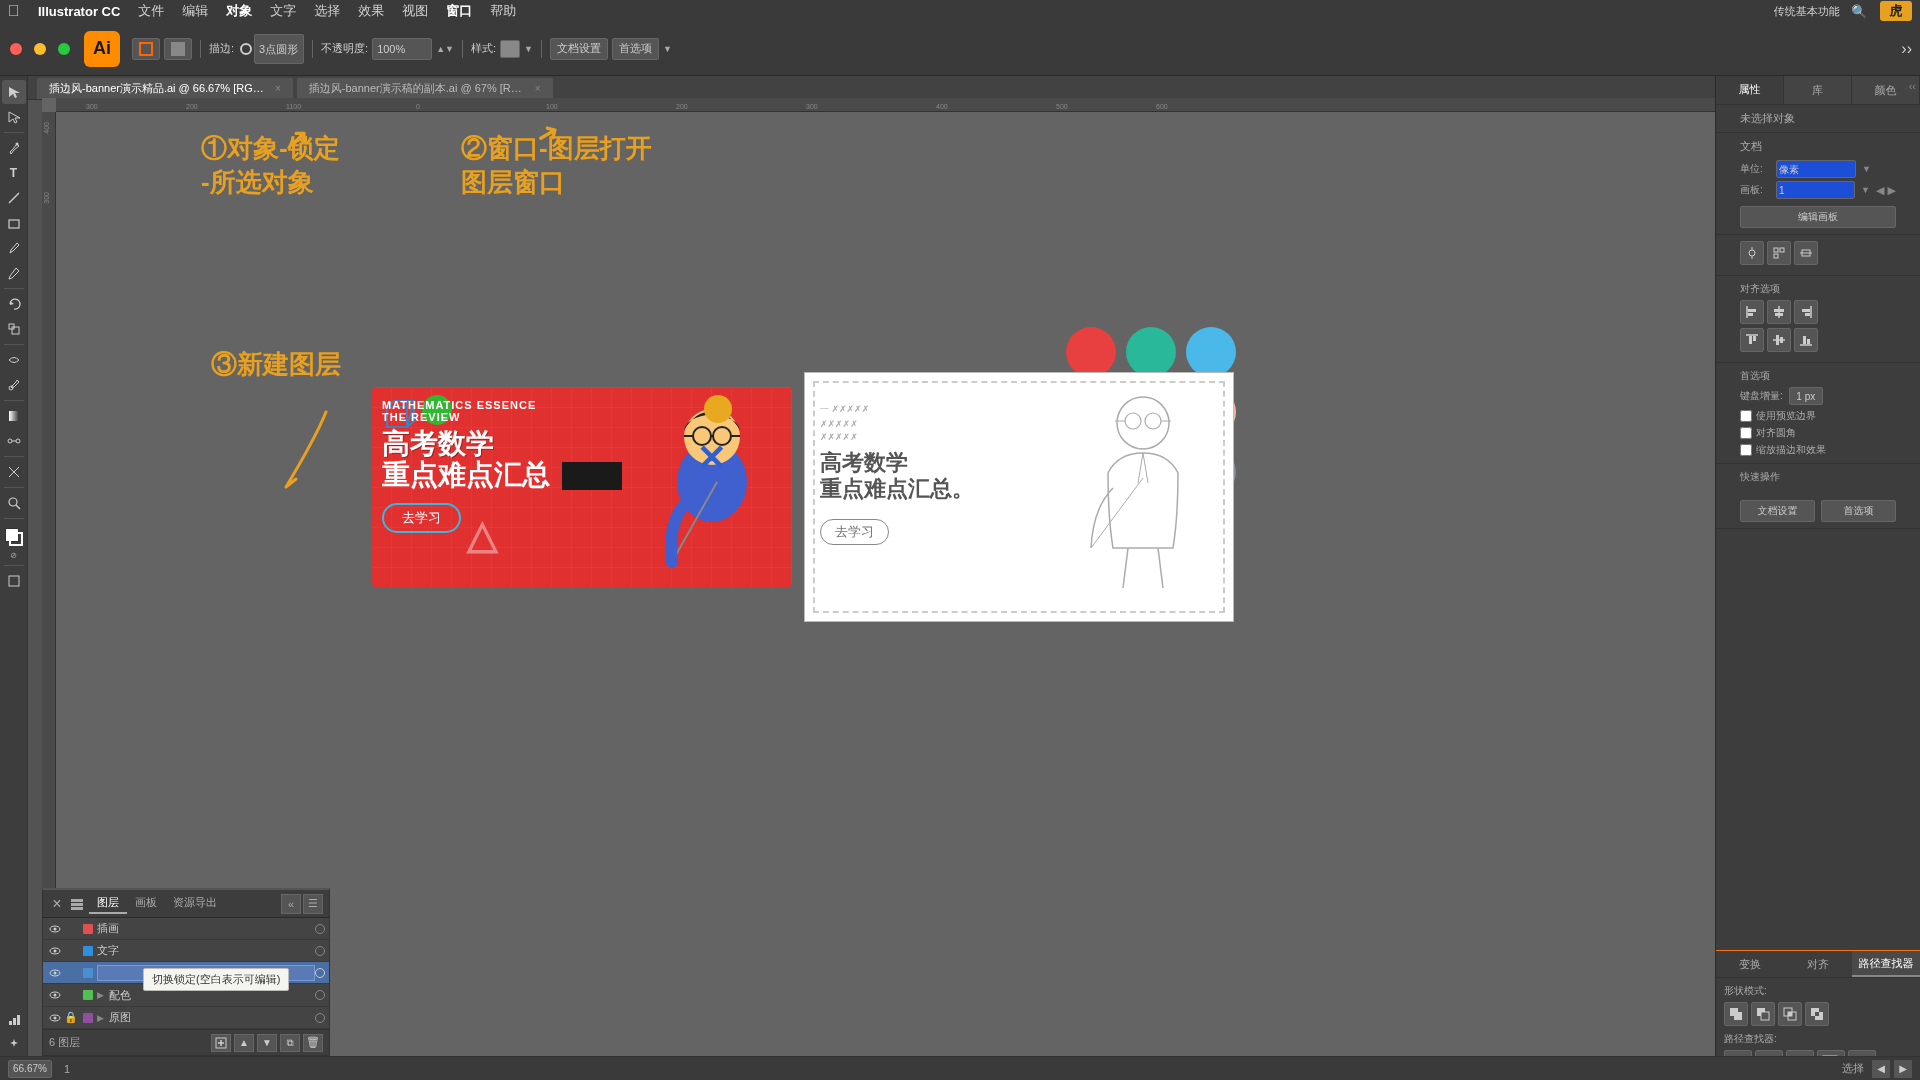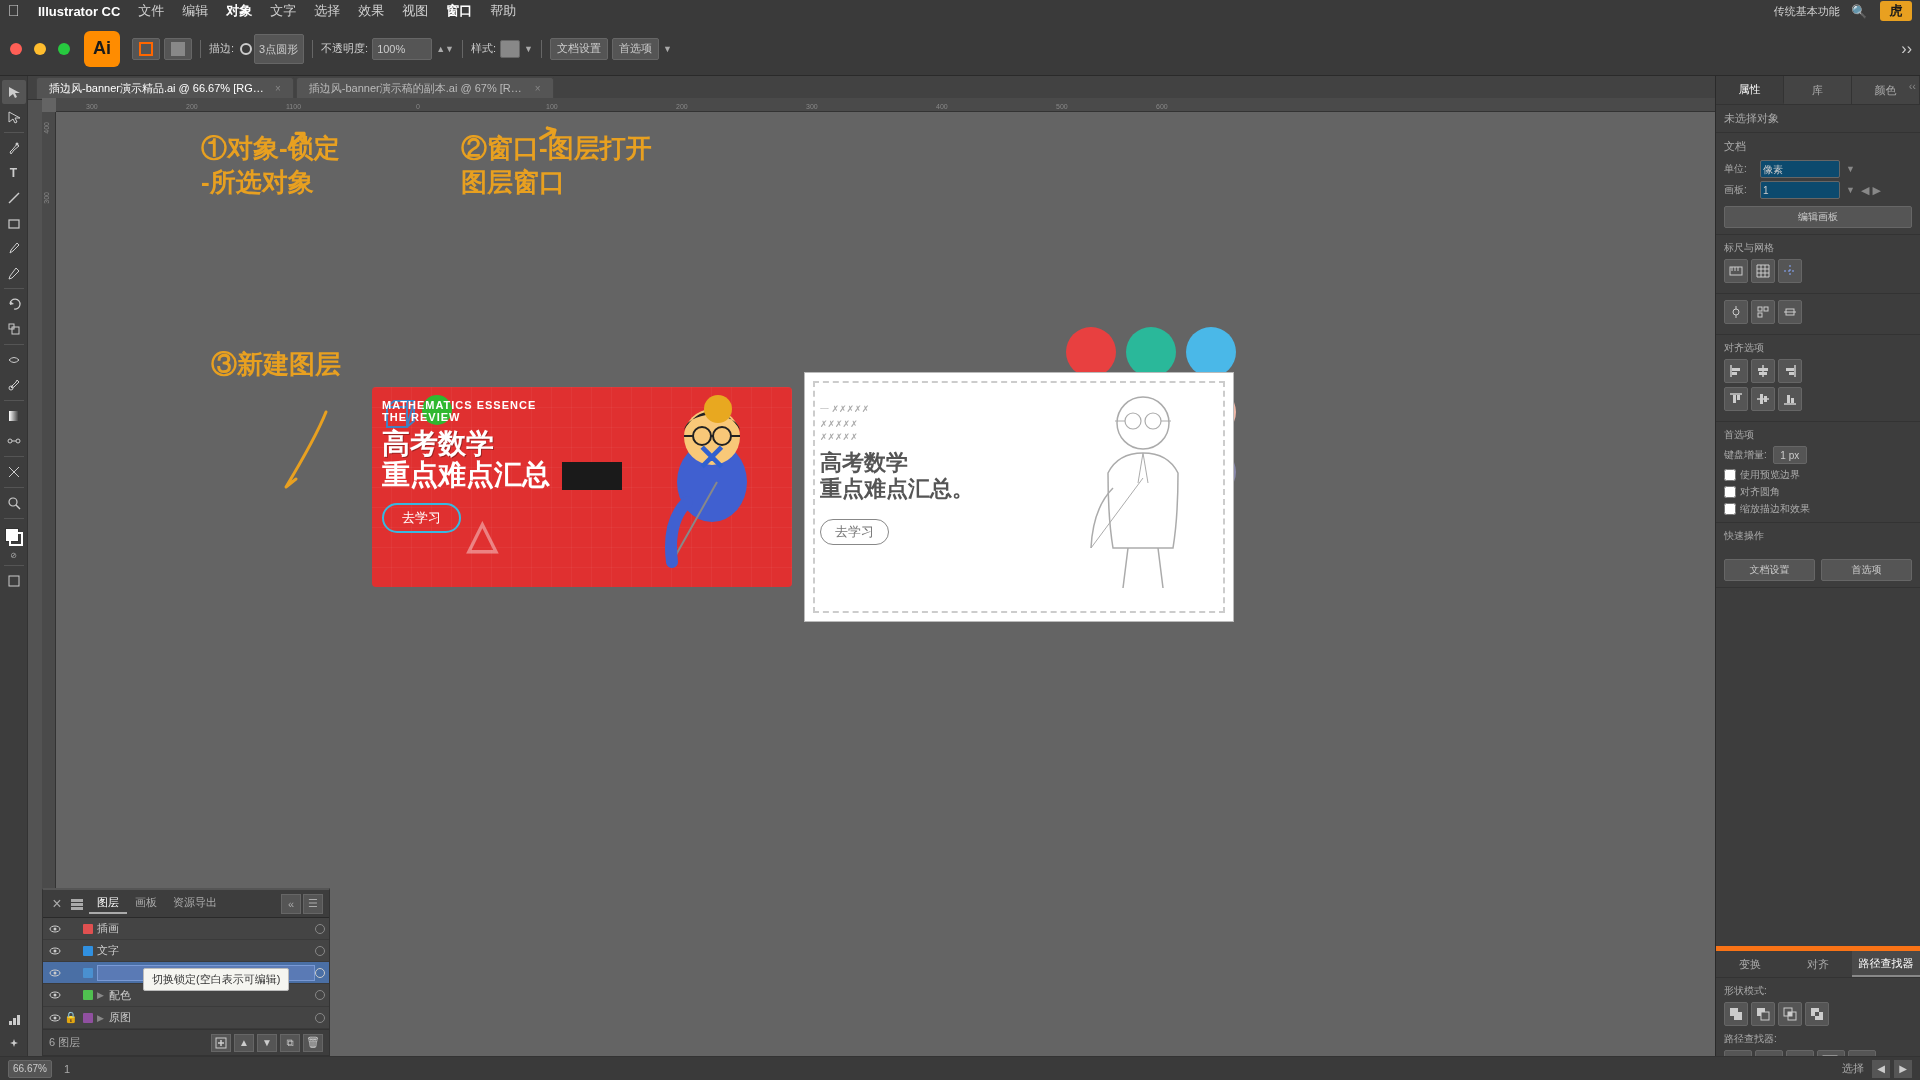--- a/index.html
+++ b/index.html
@@ -92,25 +92,25 @@
     .min-btn { width: 12px; height: 12px; border-radius: 50%; background: #ffbd2e; display: inline-block; margin: 0 2px; }
     .max-btn { width: 12px; height: 12px; border-radius: 50%; background: #27c93f; display: inline-block; margin: 0 2px; }
 
     .ai-logo {
       width: 36px; height: 36px; background: #ff8c00; border-radius: 6px;
       display: flex; align-items: center; justify-content: center;
       font-weight: bold; font-size: 18px; color: #1a1a1a; margin: 0 4px;
     }
 
     
-    .panel-section { border-bottom: 1px solid #333; padding: 6px 8px; }
+    .panel-section { border-bottom: 1px solid #333; padding: 6px 24px; }
     .panel-row { display: flex; align-items: center; gap: 6px; margin-bottom: 3px; }
     .panel-label { font-size: 10px; color: #aaa; min-width: 30px; }
     .panel-select {
-      height: 18px; background: #0c4a6e; border: 1px solid #666; color: #ccc; font-size: 10px;
+      height: 18px; background: #1d4ed8; border: 1px solid #666; color: #ccc; font-size: 10px;
       padding: 0 2px; border-radius: 2px; appearance: none; flex: 1; max-width: 80px;
     }
     .panel-btn {
       height: 22px; background: #555; border: 1px solid #666; color: #ccc; font-size: 10px;
       padding: 0 6px; border-radius: 2px; cursor: pointer; text-align: center;
     }
     .icon-grid { display: flex; gap: 3px; flex-wrap: wrap; margin-bottom: 4px; }
     .icon-btn {
       width: 24px; height: 24px; background: #555; border: 1px solid #666;
       color: #ccc; display: flex; align-items: center; justify-content: center;
@@ -528,44 +528,20 @@
       <span class="panel-label">画板:</span>
       <select class="panel-select">
         <option>1</option>
       </select>
       <span style="font-size:9px;color:#888;">▼</span>
       <span style="color:#888;font-size:11px;">◀ ▶</span>
     </div>
     <button class="panel-btn" style="width:100%;margin-top:4px;">编辑画板</button>
   </div>
 
-  <div class="panel-section">
-    <div style="font-size:10px;color:#aaa;margin-bottom:4px;">标尺与网格</div>
-    <div class="icon-grid">
-      <div class="icon-btn">
-        <svg width="14" height="14">
-            <rect x="1" y="3" width="12" height="8" fill="none" stroke="#ccc" stroke-width="1"></rect>
-            <line x1="3" y1="3" x2="3" y2="7" stroke="#ccc" stroke-width="1"></line>
-            <line x1="6" y1="3" x2="6" y2="7" stroke="#ccc" stroke-width="1"></line>
-            <line x1="9" y1="3" x2="9" y2="7" stroke="#ccc" stroke-width="1"></line>
-          </svg>
-      </div>
-      <div class="icon-btn">
-        <svg width="14" height="14">
-            <path d="M1,1 H13 V13 H1 Z M5,1 V13 M9,1 V13 M1,5 H13 M1,9 H13" fill="none" stroke="#ccc" stroke-width="1"></path>
-          </svg>
-      </div>
-      <div class="icon-btn">
-        <svg width="14" height="14">
-            <line x1="7" y1="1" x2="7" y2="13" stroke="#8af" stroke-width="1" stroke-dasharray="2,2"></line>
-            <line x1="1" y1="7" x2="13" y2="7" stroke="#8af" stroke-width="1" stroke-dasharray="2,2"></line>
-          </svg>
-      </div>
-    </div>
-  </div>
 
   <div class="panel-section">
     <div class="icon-grid">
       <div class="icon-btn">
         <svg width="14" height="14">
             <circle cx="7" cy="7" r="3" fill="none" stroke="#ccc" stroke-width="1"></circle>
             <line x1="7" y1="1" x2="7" y2="4" stroke="#ccc" stroke-width="1"></line>
             <line x1="7" y1="10" x2="7" y2="13" stroke="#ccc" stroke-width="1"></line>
           </svg>
       </div>
@@ -658,21 +634,21 @@
   </div>
 
   <div class="panel-section">
     <div style="font-size:10px;color:#aaa;margin-bottom:16px;">快速操作</div>
     <div style="display:flex;gap:6px;">
       <button class="panel-btn" style="flex:1;">文档设置</button>
       <button class="panel-btn" style="flex:1;">首选项</button>
     </div>
   </div>
 
-  <div style="margin-top:auto;border-top:5px solid #f97316;">
+  <div style="margin-top:auto;border-top:1px solid #f97316;">
     <div style="display:flex;gap:0;border-bottom:1px solid #333;">
       <div style="flex:1;height:26px;display:flex;align-items:center;justify-content:center;font-size:11px;color:#aaa;cursor:pointer;">变换</div>
       <div style="flex:1;height:26px;display:flex;align-items:center;justify-content:center;font-size:11px;color:#aaa;cursor:pointer;">对齐</div>
       <div style="flex:1;height:26px;display:flex;align-items:center;justify-content:center;font-size:11px;color:#fff;background:#4a4a4a;cursor:pointer;border-bottom:2px solid #888;">路径查找器</div>
     </div>
     <div style="padding:6px 8px;">
       <div style="font-size:10px;color:#aaa;margin-bottom:4px;">形状模式:</div>
       <div style="display:flex;gap:3px;margin-bottom:6px;">
         <div class="icon-btn">
           <svg width="14" height="14">

